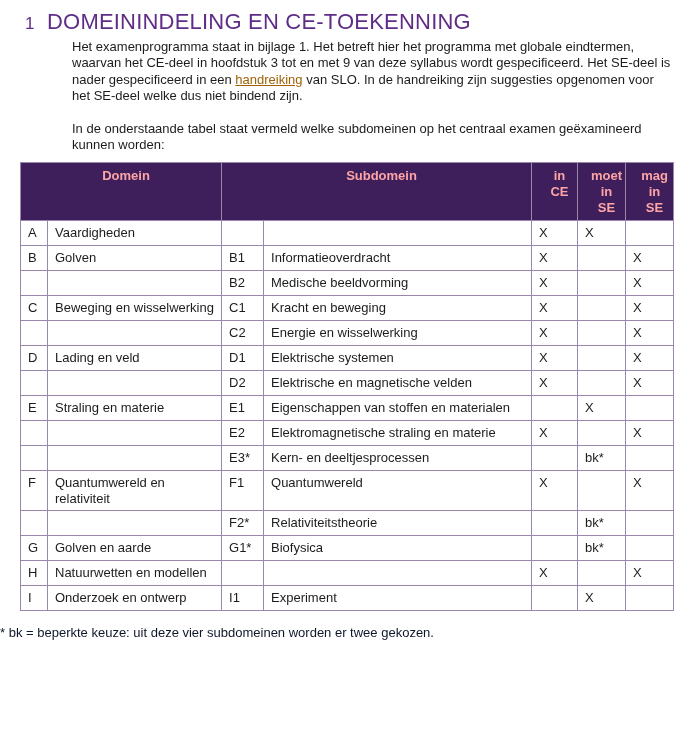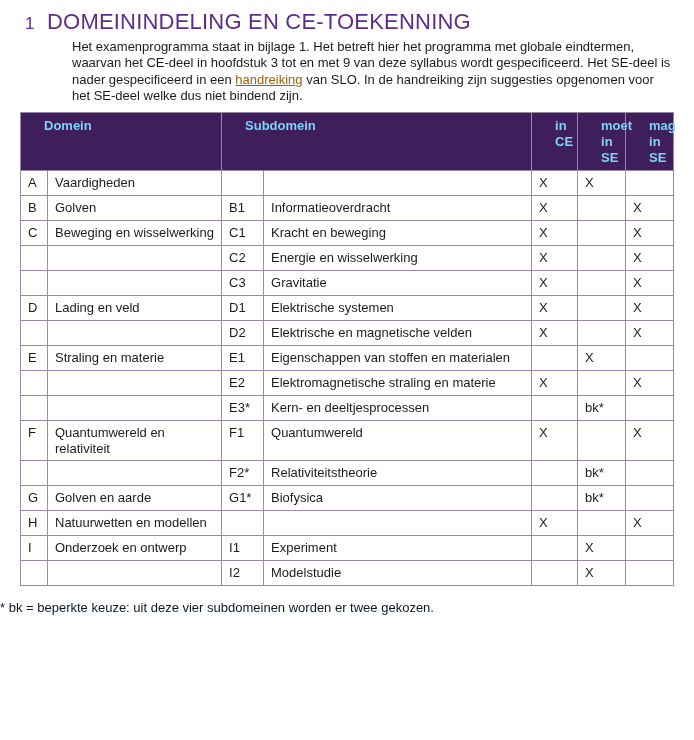--- a/index.html
+++ b/index.html
@@ -52,25 +52,26 @@
     font-size: 13px;
   }
   table.domain-table th, table.domain-table td {
     border: 1px solid #9a87ad;
     vertical-align: top;
     text-align: left;
     line-height: 16px;
   }
   table.domain-table th {
     background: #3f1e5c;
-    color: #7dd3fc;
+    color: #fca5a5;
     font-weight: bold;
     height: 40px;
-    padding: 5px 3px 4px 23px;
+    padding: 5px 3px 4px 13px;
     white-space: pre-line;
+    text-align: center;
   }
   table.domain-table td {
     height: 25px;
     padding: 4px 4px 3px 7px;
     color: #1c1c1c;
   }
 
   .footnote {
     margin-top: 14px;
     font-size: 13px;
@@ -82,20 +83,21 @@
 
 <div class="page">
 
   <div class="heading-row">
     <span class="section-number">1</span>
     <h1 class="section-title">DOMEININDELING EN CE-TOEKENNING</h1>
   </div>
 
   <p class="body-text intro"><span>Het examenprogramma staat in bijlage 1. Het betreft hier het programma met globale eindtermen, waarvan het CE-deel in hoofdstuk 3 tot en met 9 van deze syllabus wordt gespecificeerd. Het SE-deel is nader gespecificeerd in een </span><a>handreiking</a><span> van SLO. In de handreiking zijn suggesties opgenomen voor het SE-deel welke dus niet bindend zijn.</span></p>
 
+  <p class="body-text para2">In de onderstaande tabel staat vermeld welke subdomeinen op het centraal examen geëxamineerd kunnen worden:</p>
 
   <table class="domain-table">
     <colgroup>
       <col style="width:27px">
         <col style="width:174px">
         <col style="width:42px">
       <col style="width:268px">
         <col style="width:46px">
         <col style="width:48px">
         <col style="width:48px">
@@ -125,47 +127,47 @@
         <tr>
           <td>B</td>
           <td>Golven</td>
           <td>B1</td>
           <td>Informatieoverdracht</td>
           <td>X</td>
           <td></td>
           <td>X</td>
         </tr>
         <tr>
+          <td></td>
+          <td></td>
+          <td>B2</td>
+          <td>Medische beeldvorming</td>
+          <td>X</td>
+          <td></td>
+          <td>X</td>
+        </tr>
+        <tr>
           <td>C</td>
           <td>Beweging en wisselwerking</td>
           <td>C1</td>
           <td>Kracht en beweging</td>
           <td>X</td>
           <td></td>
           <td>X</td>
         </tr>
         <tr>
           <td></td>
           <td></td>
           <td>C2</td>
           <td>Energie en wisselwerking</td>
           <td>X</td>
           <td></td>
           <td>X</td>
         </tr>
         <tr>
-          <td></td>
-          <td></td>
-          <td>C3</td>
-          <td>Gravitatie</td>
-          <td>X</td>
-          <td></td>
-          <td>X</td>
-        </tr>
-        <tr>
           <td>D</td>
           <td>Lading en veld</td>
           <td>D1</td>
           <td>Elektrische systemen</td>
           <td>X</td>
           <td></td>
           <td>X</td>
         </tr>
         <tr>
           <td></td>
@@ -241,27 +243,18 @@
         </tr>
         <tr>
           <td>I</td>
           <td>Onderzoek en ontwerp</td>
           <td>I1</td>
           <td>Experiment</td>
           <td></td>
           <td>X</td>
           <td></td>
         </tr>
-        <tr>
-          <td></td>
-          <td></td>
-          <td>I2</td>
-          <td>Modelstudie</td>
-          <td></td>
-          <td>X</td>
-          <td></td>
-        </tr>
       </tbody>
   </table>
 
   <p class="footnote">* bk = beperkte keuze: uit deze vier subdomeinen worden er twee gekozen.</p>
 
 </div>
 
 </body></html>

